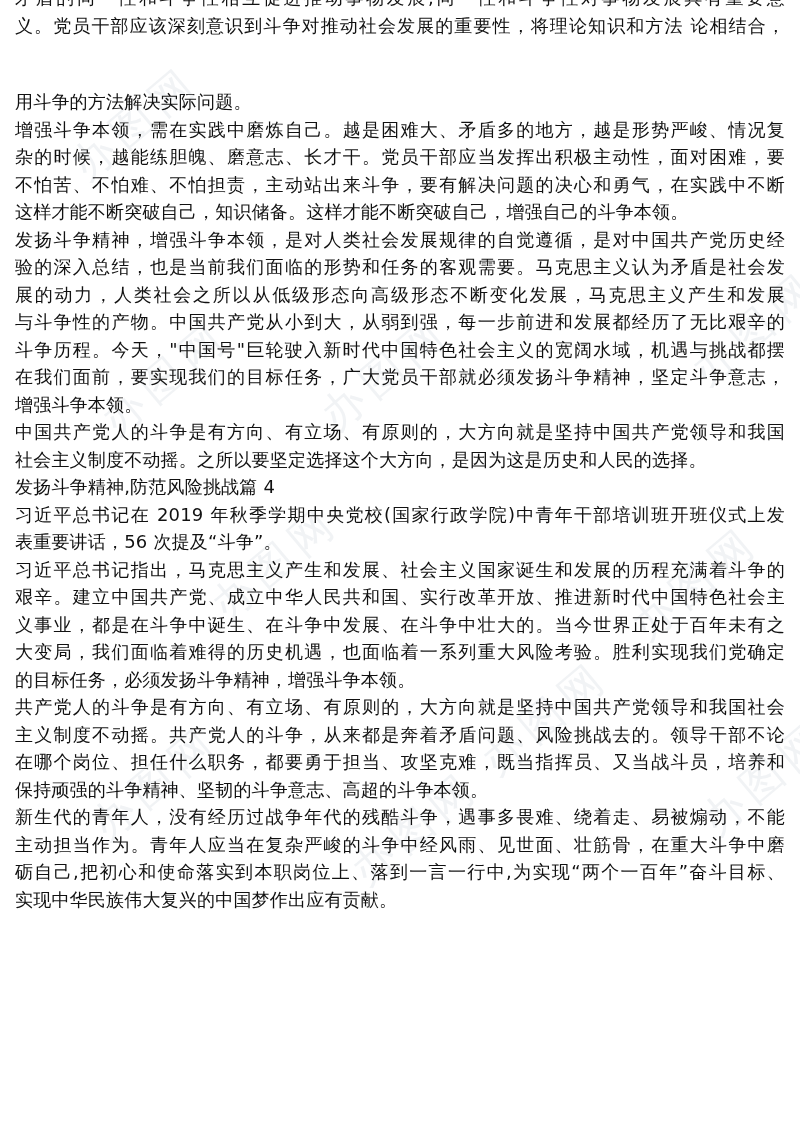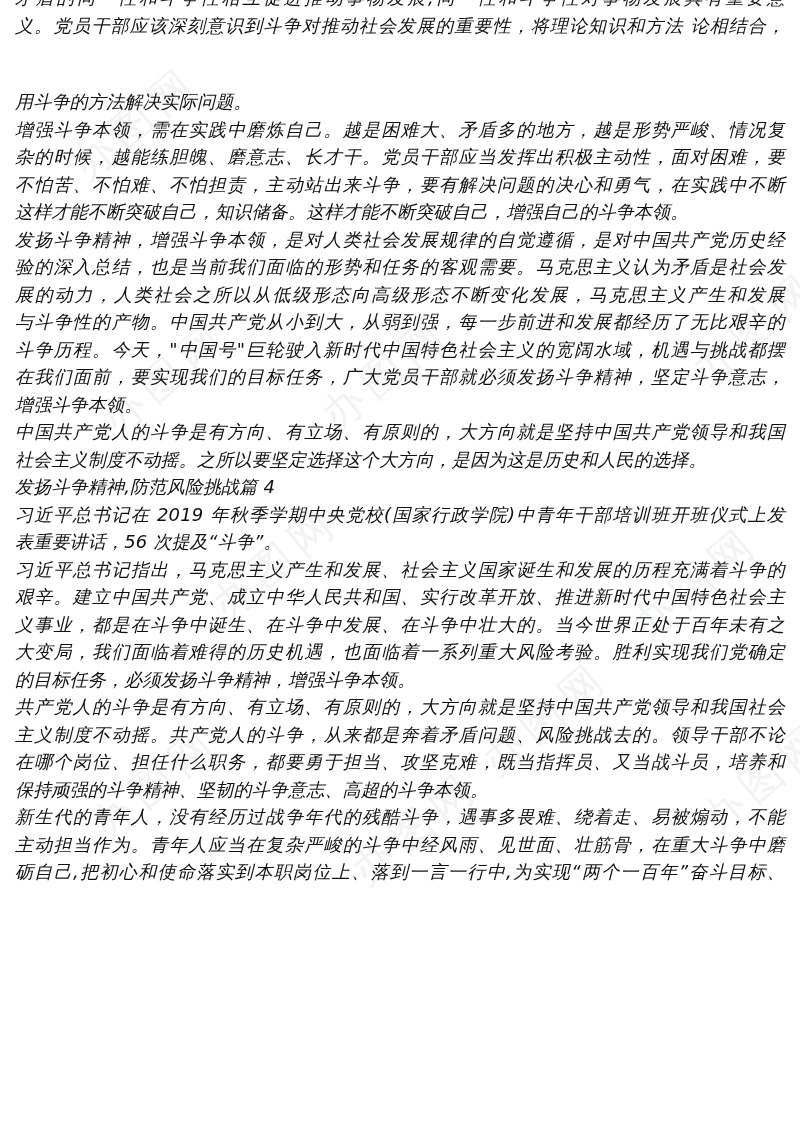--- a/index.html
+++ b/index.html
@@ -24,21 +24,20 @@
     font-size: 18px;
     line-height: 27.5px;
     letter-spacing: 0.2px;
   }
   .line {
     text-align: justify;
     text-align-last: justify;
     -moz-text-align-last: justify;
     text-justify: inter-character;
     min-height: 27.5px;
-    font-style: italic;
   }
   .line.short {
     text-align-last: left;
     -moz-text-align-last: left;
   }
   .gap {
     height: 49px;
   }
   .watermark-layer {
     position: absolute;
@@ -98,14 +97,15 @@
       <div class="line">义事业，都是在斗争中诞生、在斗争中发展、在斗争中壮大的。当今世界正处于百年未有之</div>
       <div class="line">大变局，我们面临着难得的历史机遇，也面临着一系列重大风险考验。胜利实现我们党确定</div>
       <div class="line short">的目标任务，必须发扬斗争精神，增强斗争本领。</div>
       <div class="line">共产党人的斗争是有方向、有立场、有原则的，大方向就是坚持中国共产党领导和我国社会</div>
       <div class="line">主义制度不动摇。共产党人的斗争，从来都是奔着矛盾问题、风险挑战去的。领导干部不论</div>
       <div class="line">在哪个岗位、担任什么职务，都要勇于担当、攻坚克难，既当指挥员、又当战斗员，培养和</div>
       <div class="line short">保持顽强的斗争精神、坚韧的斗争意志、高超的斗争本领。</div>
       <div class="line">新生代的青年人，没有经历过战争年代的残酷斗争，遇事多畏难、绕着走、易被煽动，不能</div>
       <div class="line">主动担当作为。青年人应当在复杂严峻的斗争中经风雨、见世面、壮筋骨，在重大斗争中磨</div>
       <div class="line">砺自己,把初心和使命落实到本职岗位上、落到一言一行中,为实现“两个一百年”奋斗目标、</div>
+      <div class="line short">实现中华民族伟大复兴的中国梦作出应有贡献。</div>
     </div>
 </div>
 
 </body></html>

